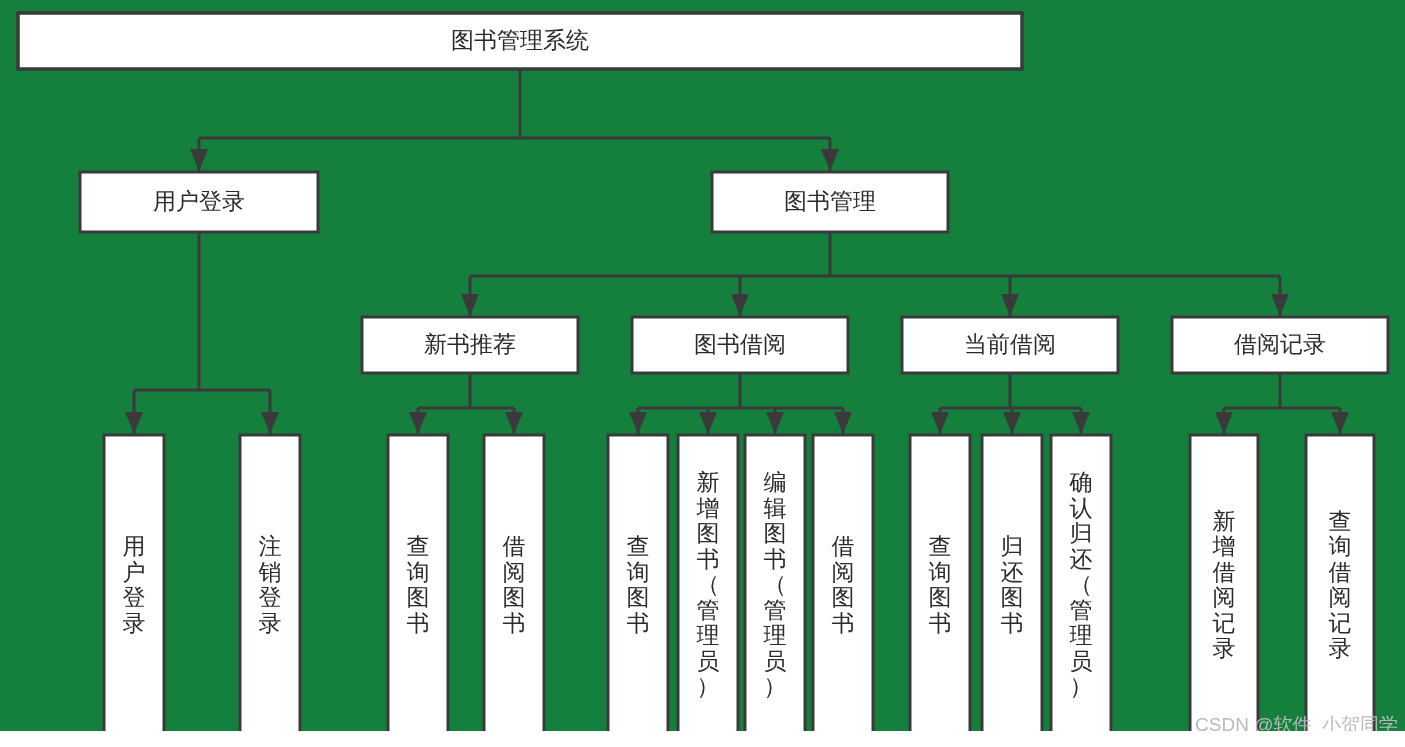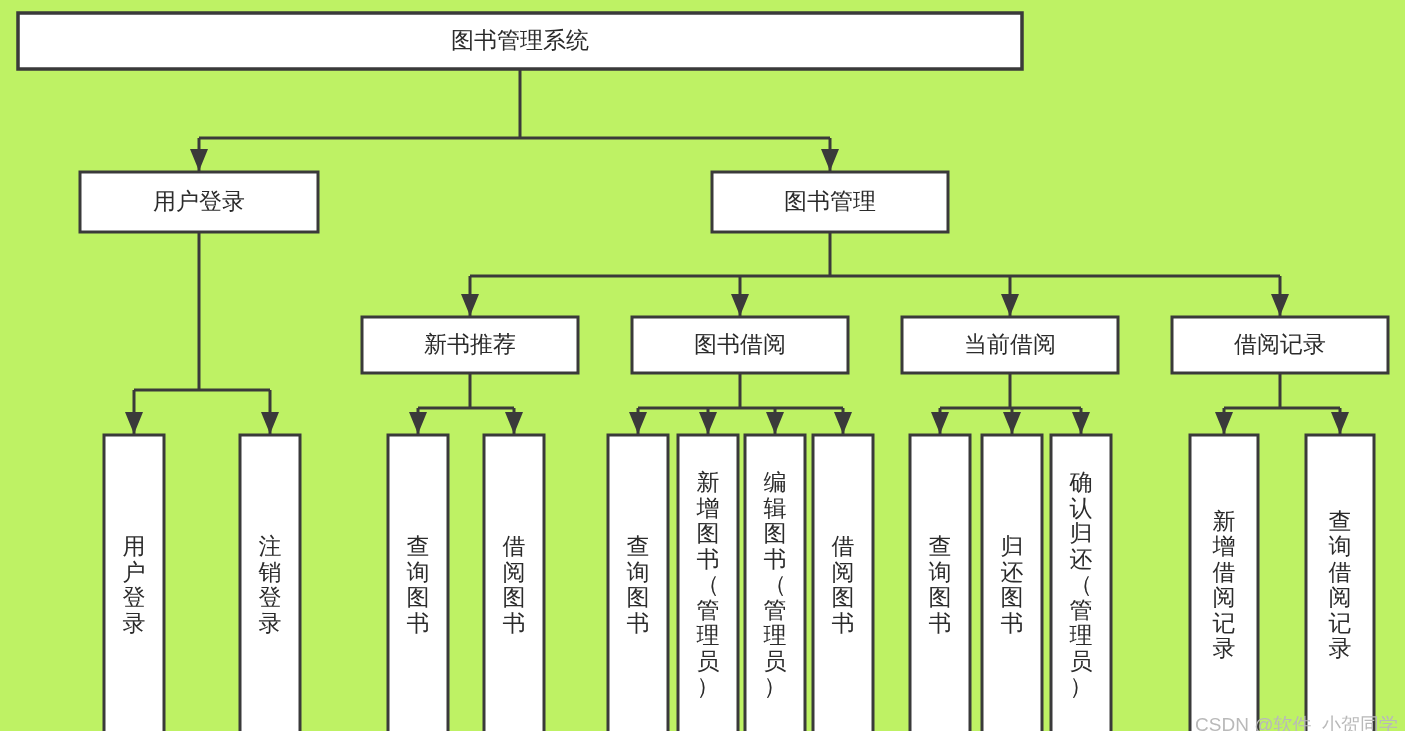--- a/index.html
+++ b/index.html
@@ -8,21 +8,21 @@
     padding: 0;
     background: #ffffff;
   }
   body {
     font-family: "Liberation Sans", "DejaVu Sans", sans-serif;
   }
   #diagram-root {
     position: relative;
     width: 1405px;
     height: 731px;
-    background: #bef264;
+    background: #15803d;
     overflow: hidden;
   }
   svg.diagram-canvas {
     position: absolute;
     left: 0;
     top: 0;
     width: 1405px;
     height: 747px;
   }
   .node-box {

